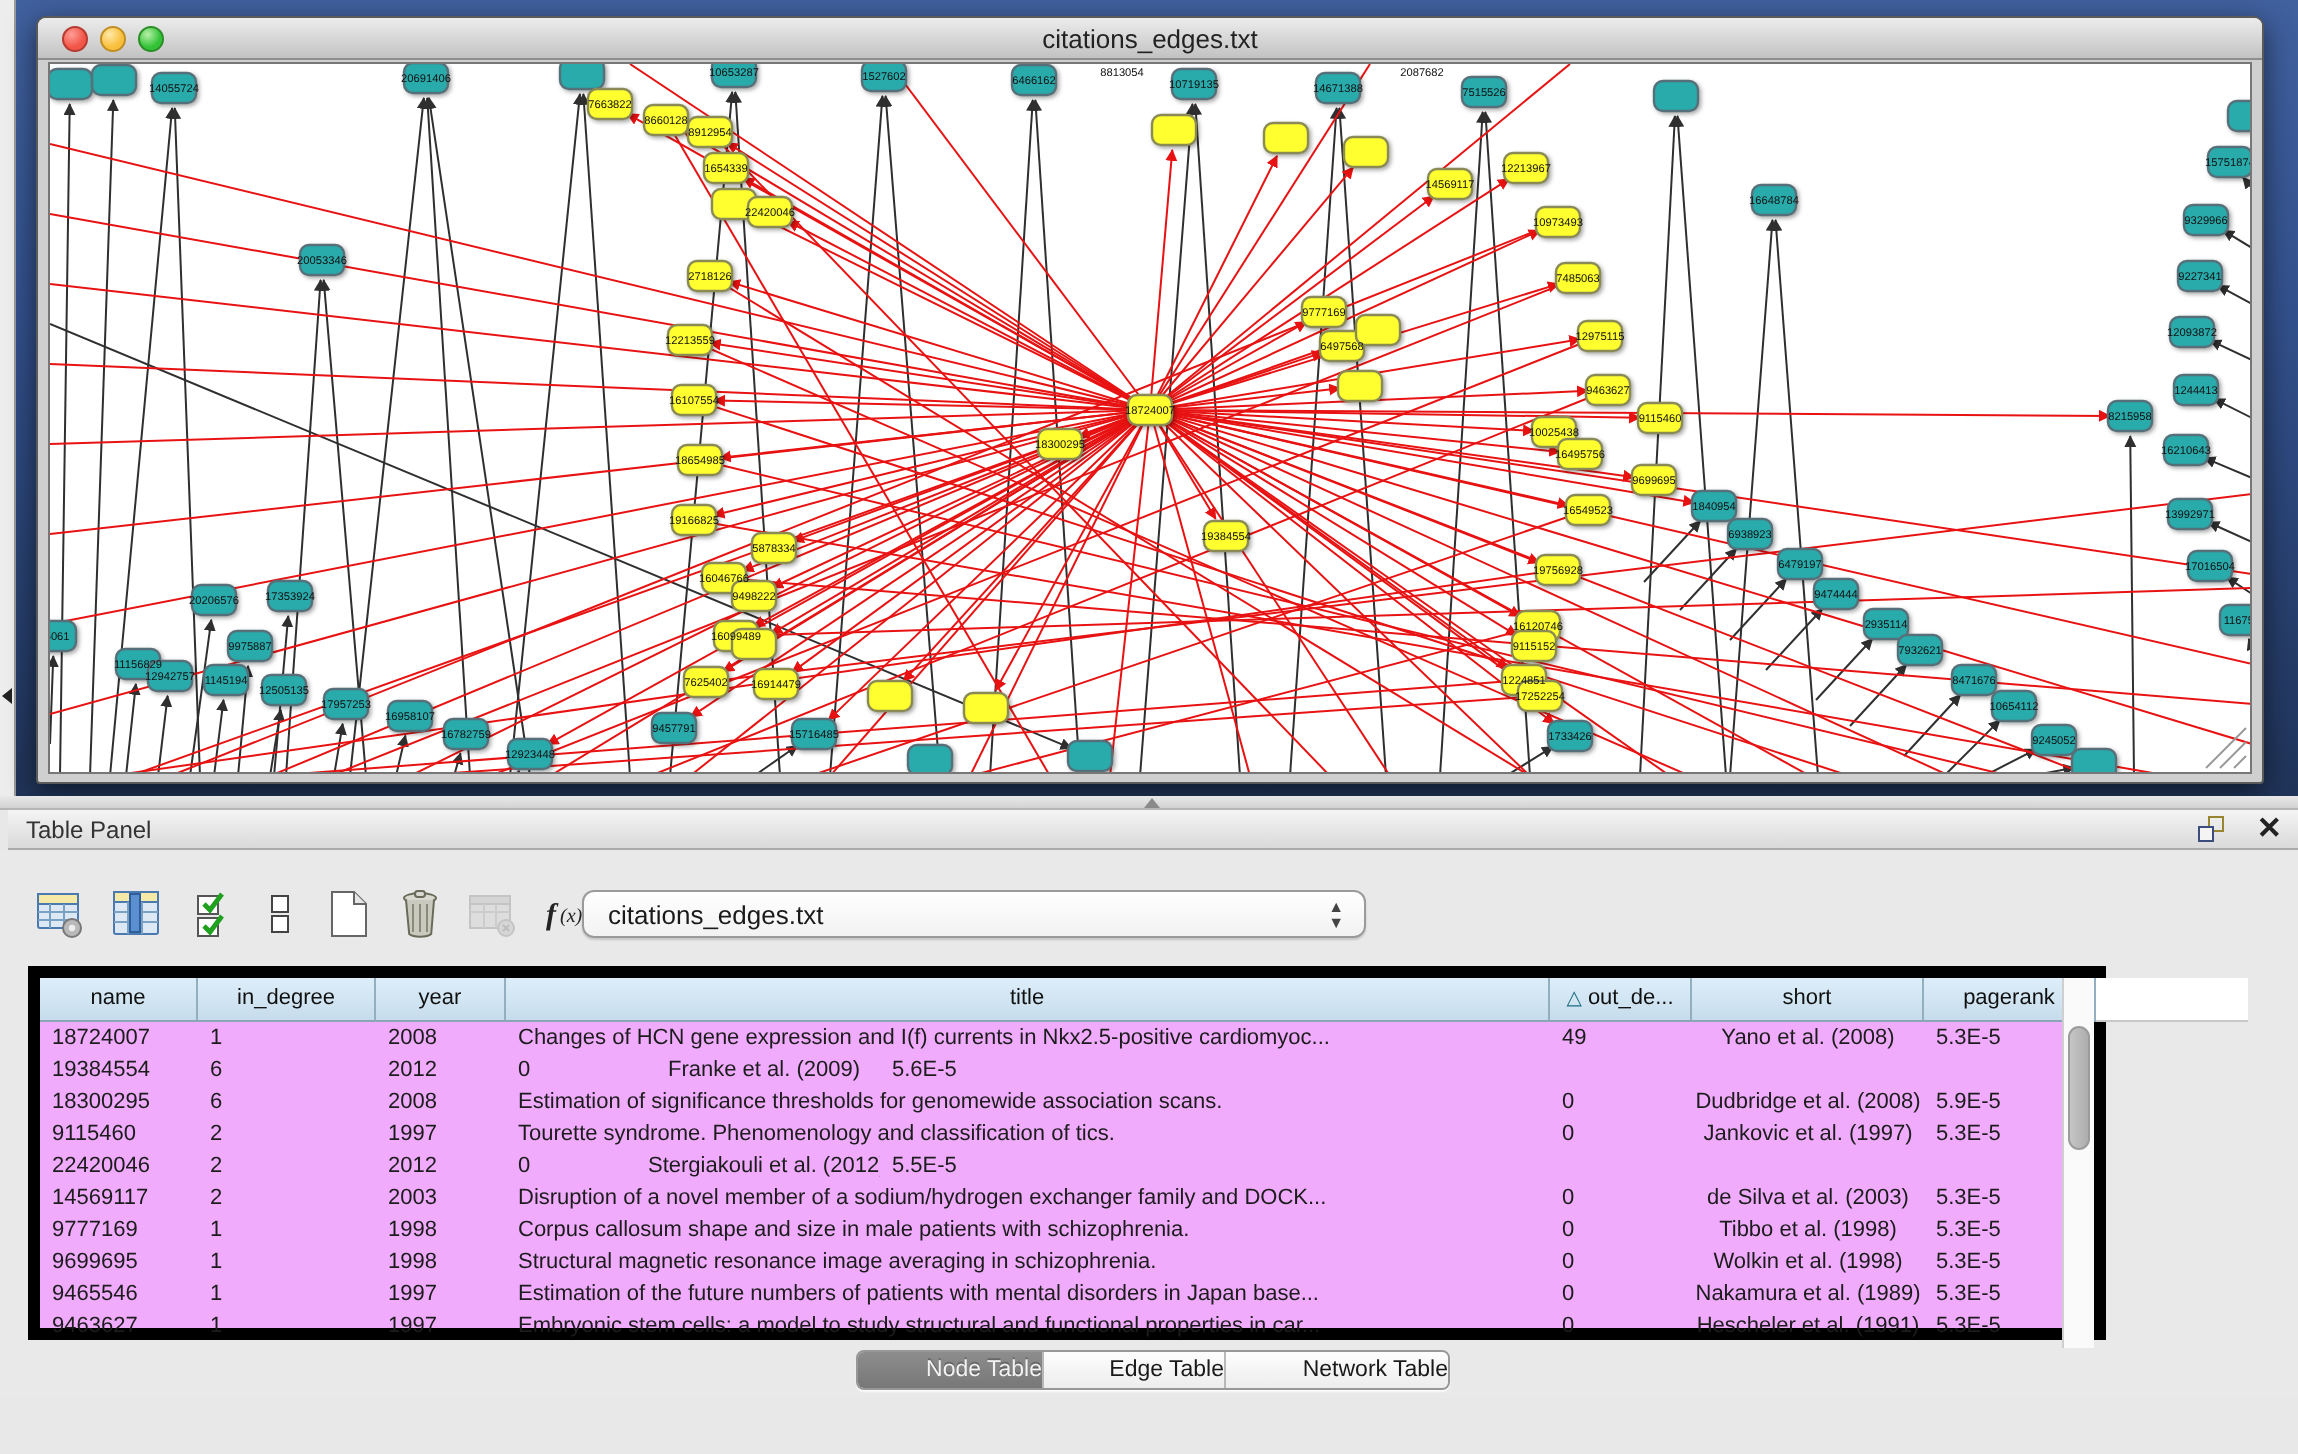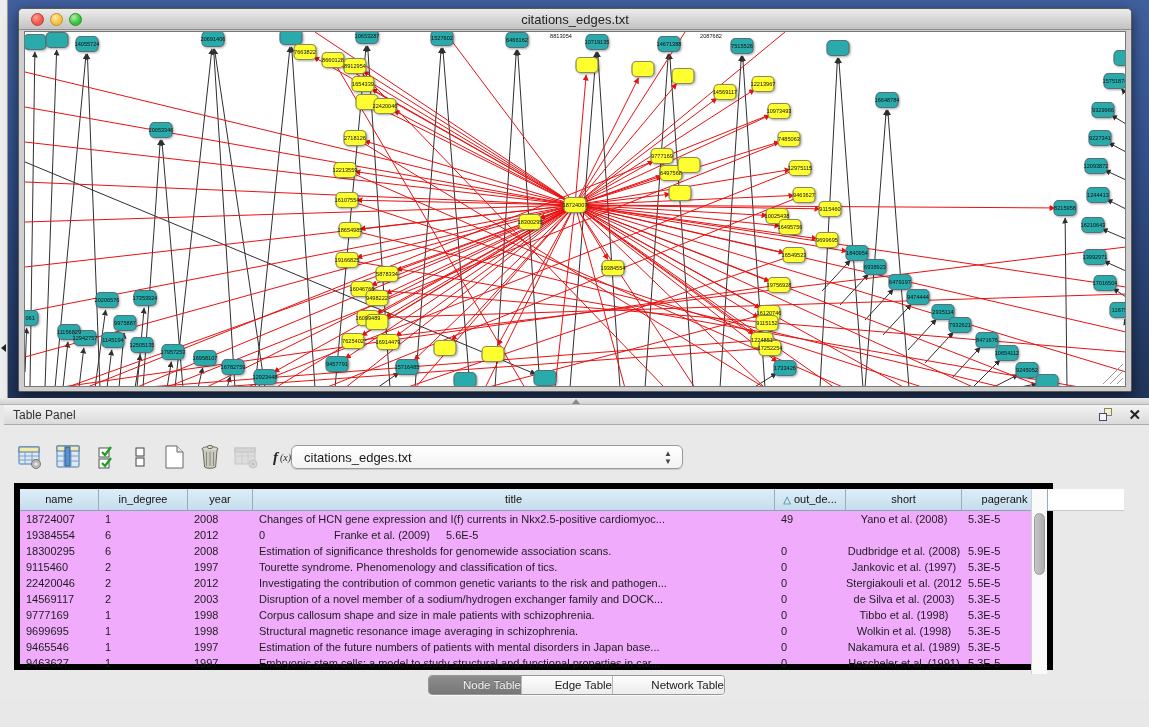--- a/index.html
+++ b/index.html
@@ -607,21 +607,20 @@
             <div class="td" style="width: 65px;">1997</div>
             <div class="td" style="width: 522px;">Tourette syndrome. Phenomenology and classification of tics.</div>
             <div class="td" style="width: 71px;">0</div>
             <div class="td center" style="width: 116px;">Jankovic et al. (1997)</div>
             <div class="td" style="width: 86px;">5.3E-5</div>
           </div>
           <div class="tr">
             <div class="td" style="width: 79px;">22420046</div>
             <div class="td" style="width: 89px;">2</div>
             <div class="td" style="width: 65px;">2012</div>
-            <div class="td" style="width: 522px;">Investigating the contribution of common genetic variants to the risk and pathogen...</div>
             <div class="td" style="width: 71px;">0</div>
             <div class="td center" style="width: 116px;">Stergiakouli et al. (2012)</div>
             <div class="td" style="width: 86px;">5.5E-5</div>
           </div>
           <div class="tr">
             <div class="td" style="width: 79px;">14569117</div>
             <div class="td" style="width: 89px;">2</div>
             <div class="td" style="width: 65px;">2003</div>
             <div class="td" style="width: 522px;">Disruption of a novel member of a sodium/hydrogen exchanger family and DOCK...</div>
             <div class="td" style="width: 71px;">0</div>

